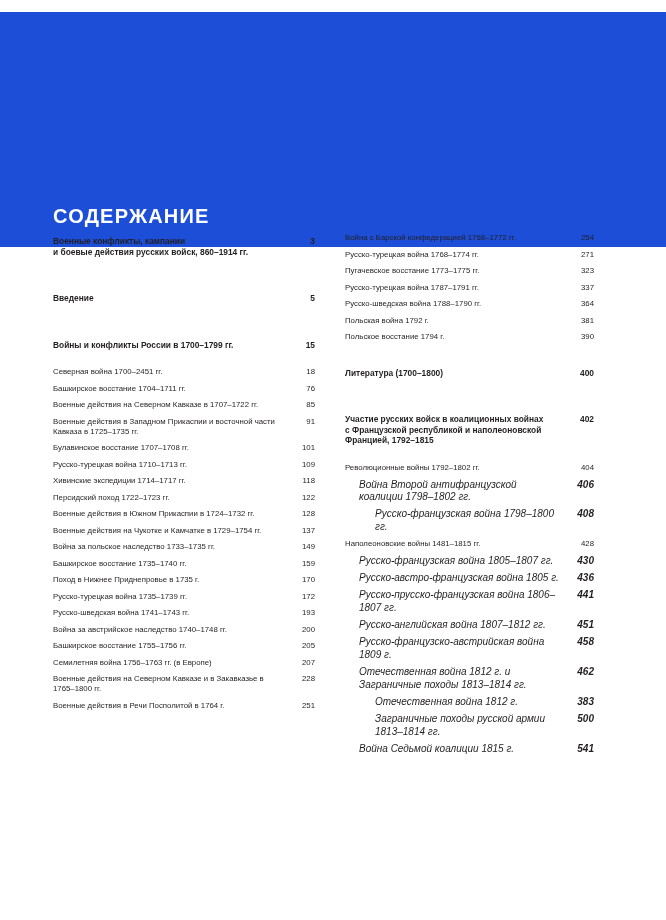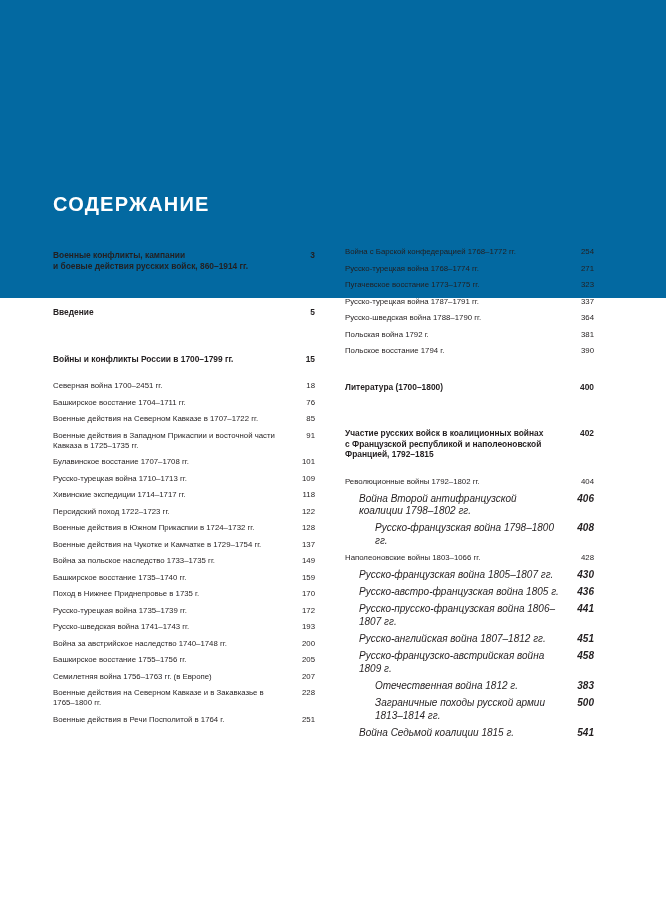--- a/index.html
+++ b/index.html
@@ -16,38 +16,38 @@
   }
   .page {
     position: relative;
     width: 666px;
     height: 920px;
     background: #ffffff;
   }
   .header-band {
     position: absolute;
     left: 0;
-    top: 0;
+    top: 12px;
     width: 666px;
-    height: 298px;
-    background: #0369a1;
+    height: 235px;
+    background: #1d4ed8;
   }
   .header-title {
     position: absolute;
     left: 53px;
     top: 193px;
     color: #ffffff;
     font-size: 20px;
     font-weight: bold;
     letter-spacing: 1.2px;
   }
   .columns {
     position: absolute;
     left: 0;
-    top: 244px;
+    top: 230px;
     width: 666px;
     display: flex;
     gap: 0;
   }
   .col {
     width: 333px;
     padding: 0;
     box-sizing: border-box;
   }
   .col-left {
@@ -266,21 +266,21 @@
           </div>
           <div class="entry lvl-sub indent-1">
             <div class="title">Война Второй антифранцузской коалиции 1798–1802 гг.</div>
             <div class="page-no">406</div>
           </div>
           <div class="entry lvl-sub indent-2">
             <div class="title">Русско-французская война 1798–1800 гг.</div>
             <div class="page-no">408</div>
           </div>
           <div class="entry lvl-item">
-            <div class="title">Наполеоновские войны 1803–1066 гг.</div>
+            <div class="title">Наполеоновские войны 1481–1815 гг.</div>
             <div class="page-no">428</div>
           </div>
           <div class="entry lvl-sub indent-1">
             <div class="title">Русско-французская война 1805–1807 гг.</div>
             <div class="page-no">430</div>
           </div>
           <div class="entry lvl-sub indent-1">
             <div class="title">Русско-австро-французская война 1805 г.</div>
             <div class="page-no">436</div>
           </div>
@@ -288,20 +288,24 @@
             <div class="title">Русско-прусско-французская война 1806–1807 гг.</div>
             <div class="page-no">441</div>
           </div>
           <div class="entry lvl-sub indent-1">
             <div class="title">Русско-английская война 1807–1812 гг.</div>
             <div class="page-no">451</div>
           </div>
           <div class="entry lvl-sub indent-1">
             <div class="title">Русско-французско-австрийская война 1809 г.</div>
             <div class="page-no">458</div>
+          </div>
+          <div class="entry lvl-sub indent-1">
+            <div class="title">Отечественная война 1812 г. и Заграничные походы 1813–1814 гг.</div>
+            <div class="page-no">462</div>
           </div>
           <div class="entry lvl-sub indent-2">
             <div class="title">Отечественная война 1812 г.</div>
             <div class="page-no">383</div>
           </div>
           <div class="entry lvl-sub indent-2">
             <div class="title">Заграничные походы русской армии 1813–1814 гг.</div>
             <div class="page-no">500</div>
           </div>
           <div class="entry lvl-sub indent-1">

